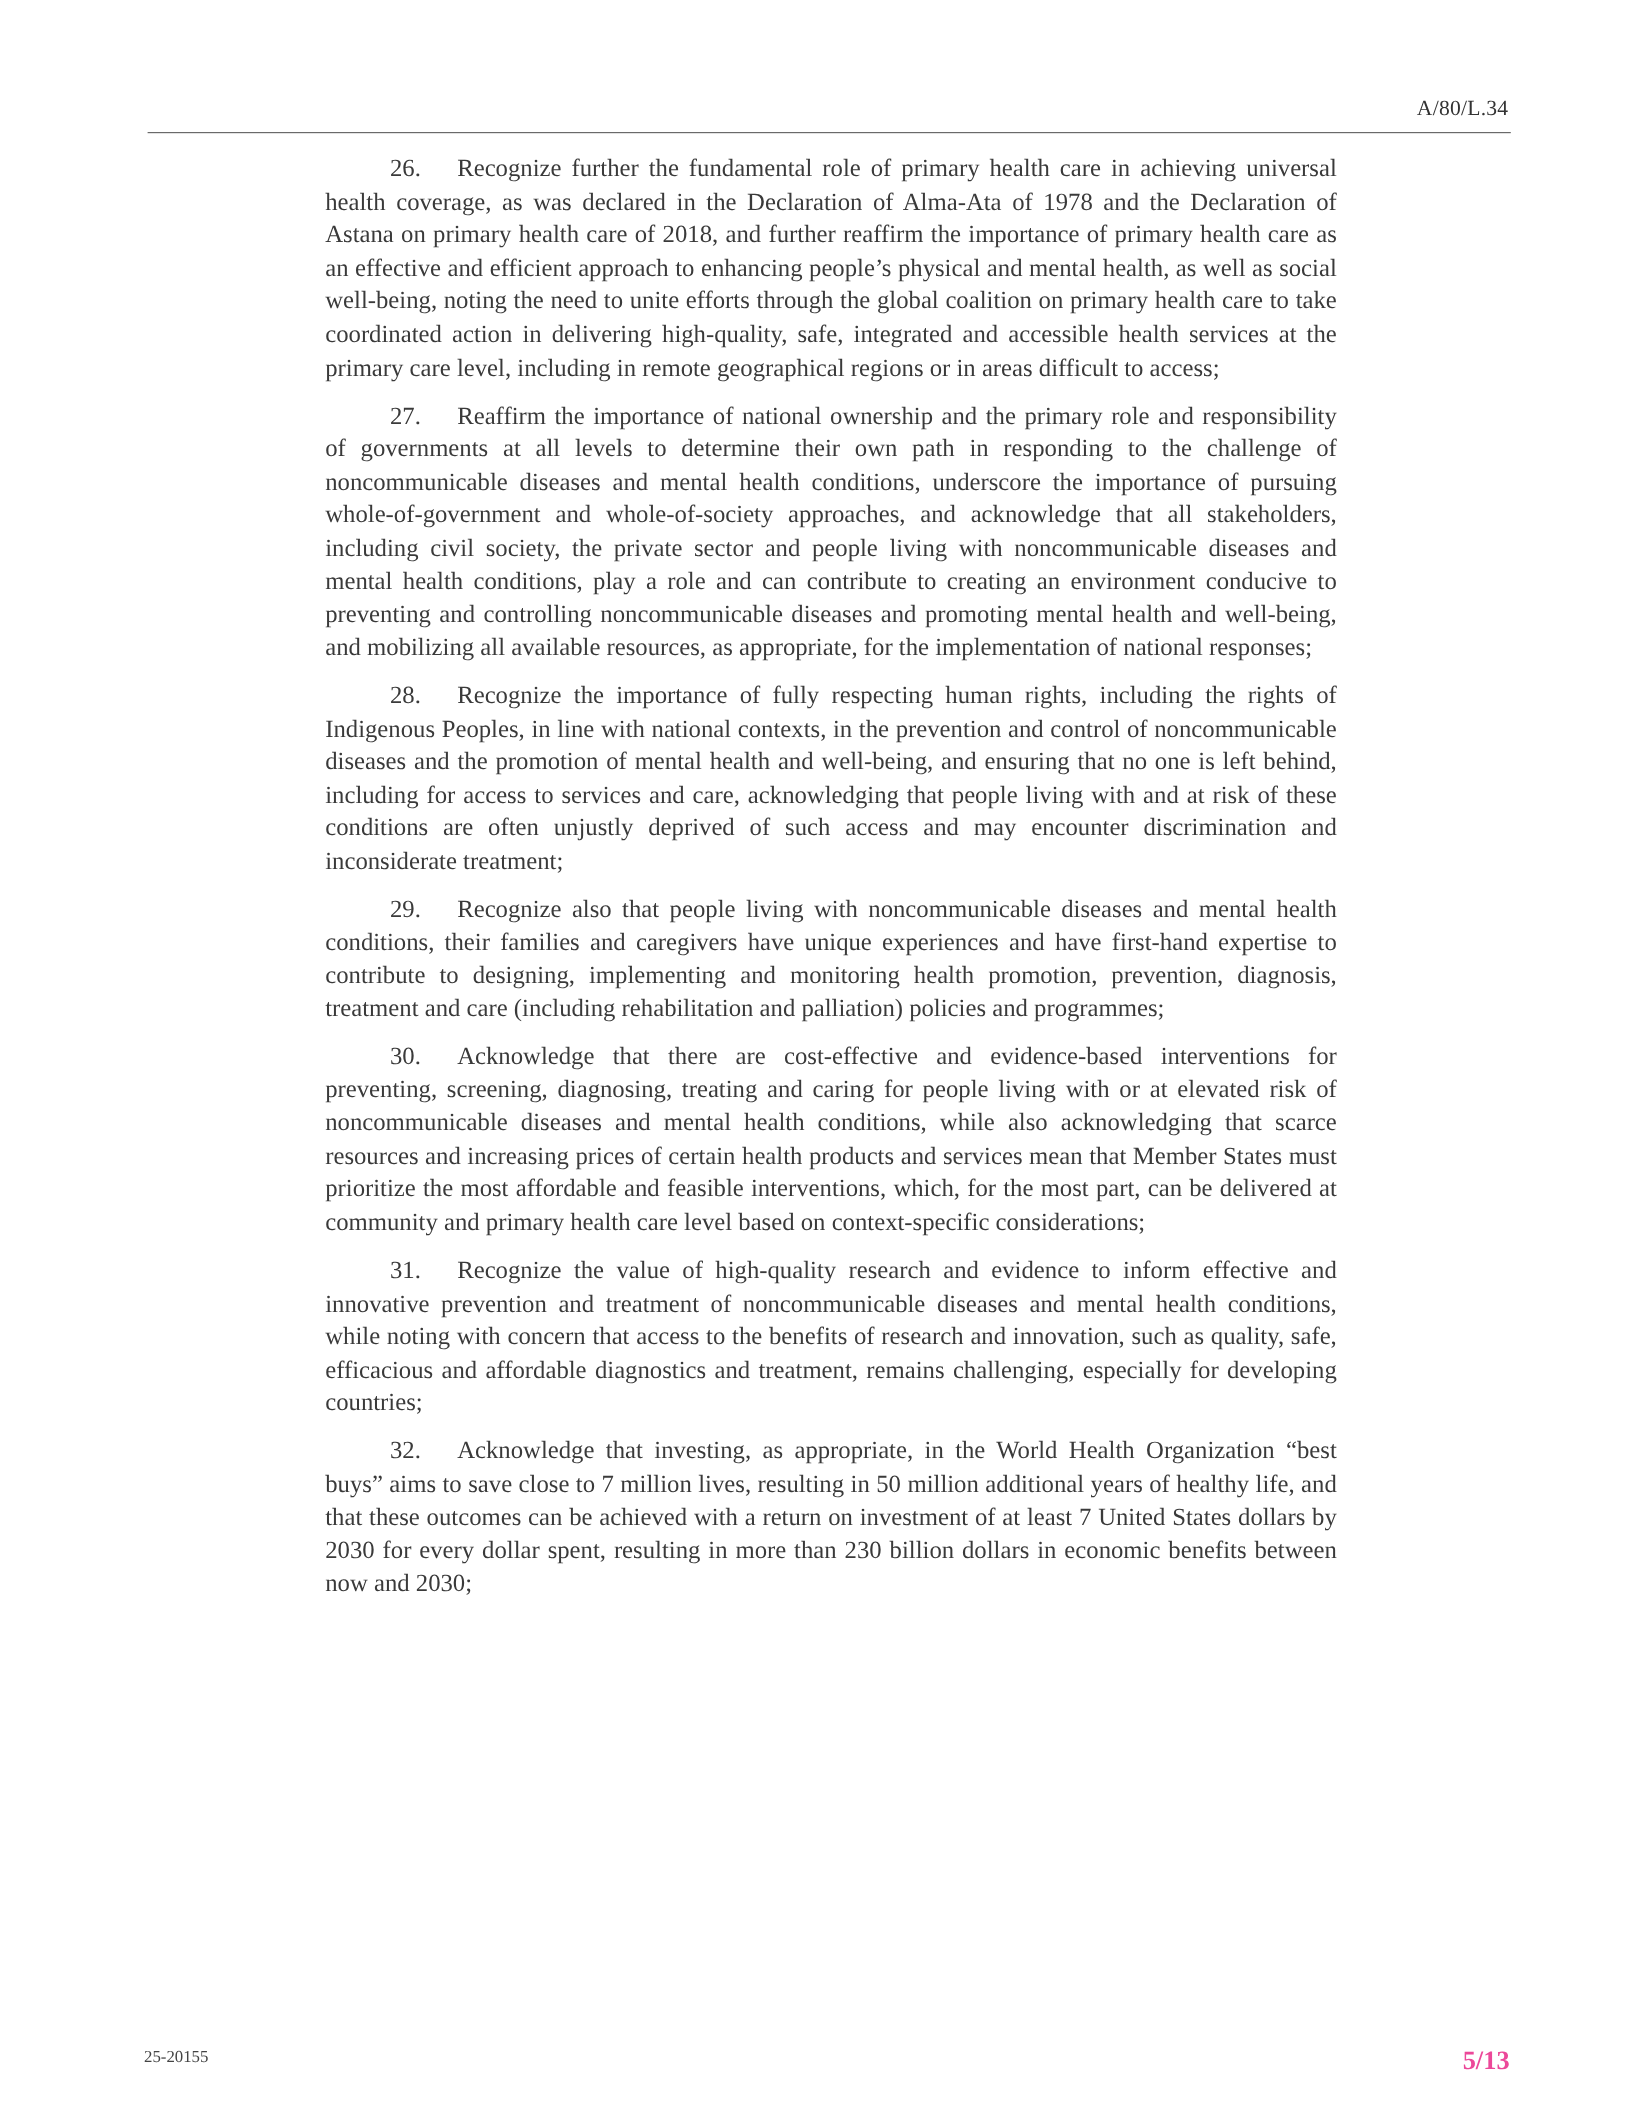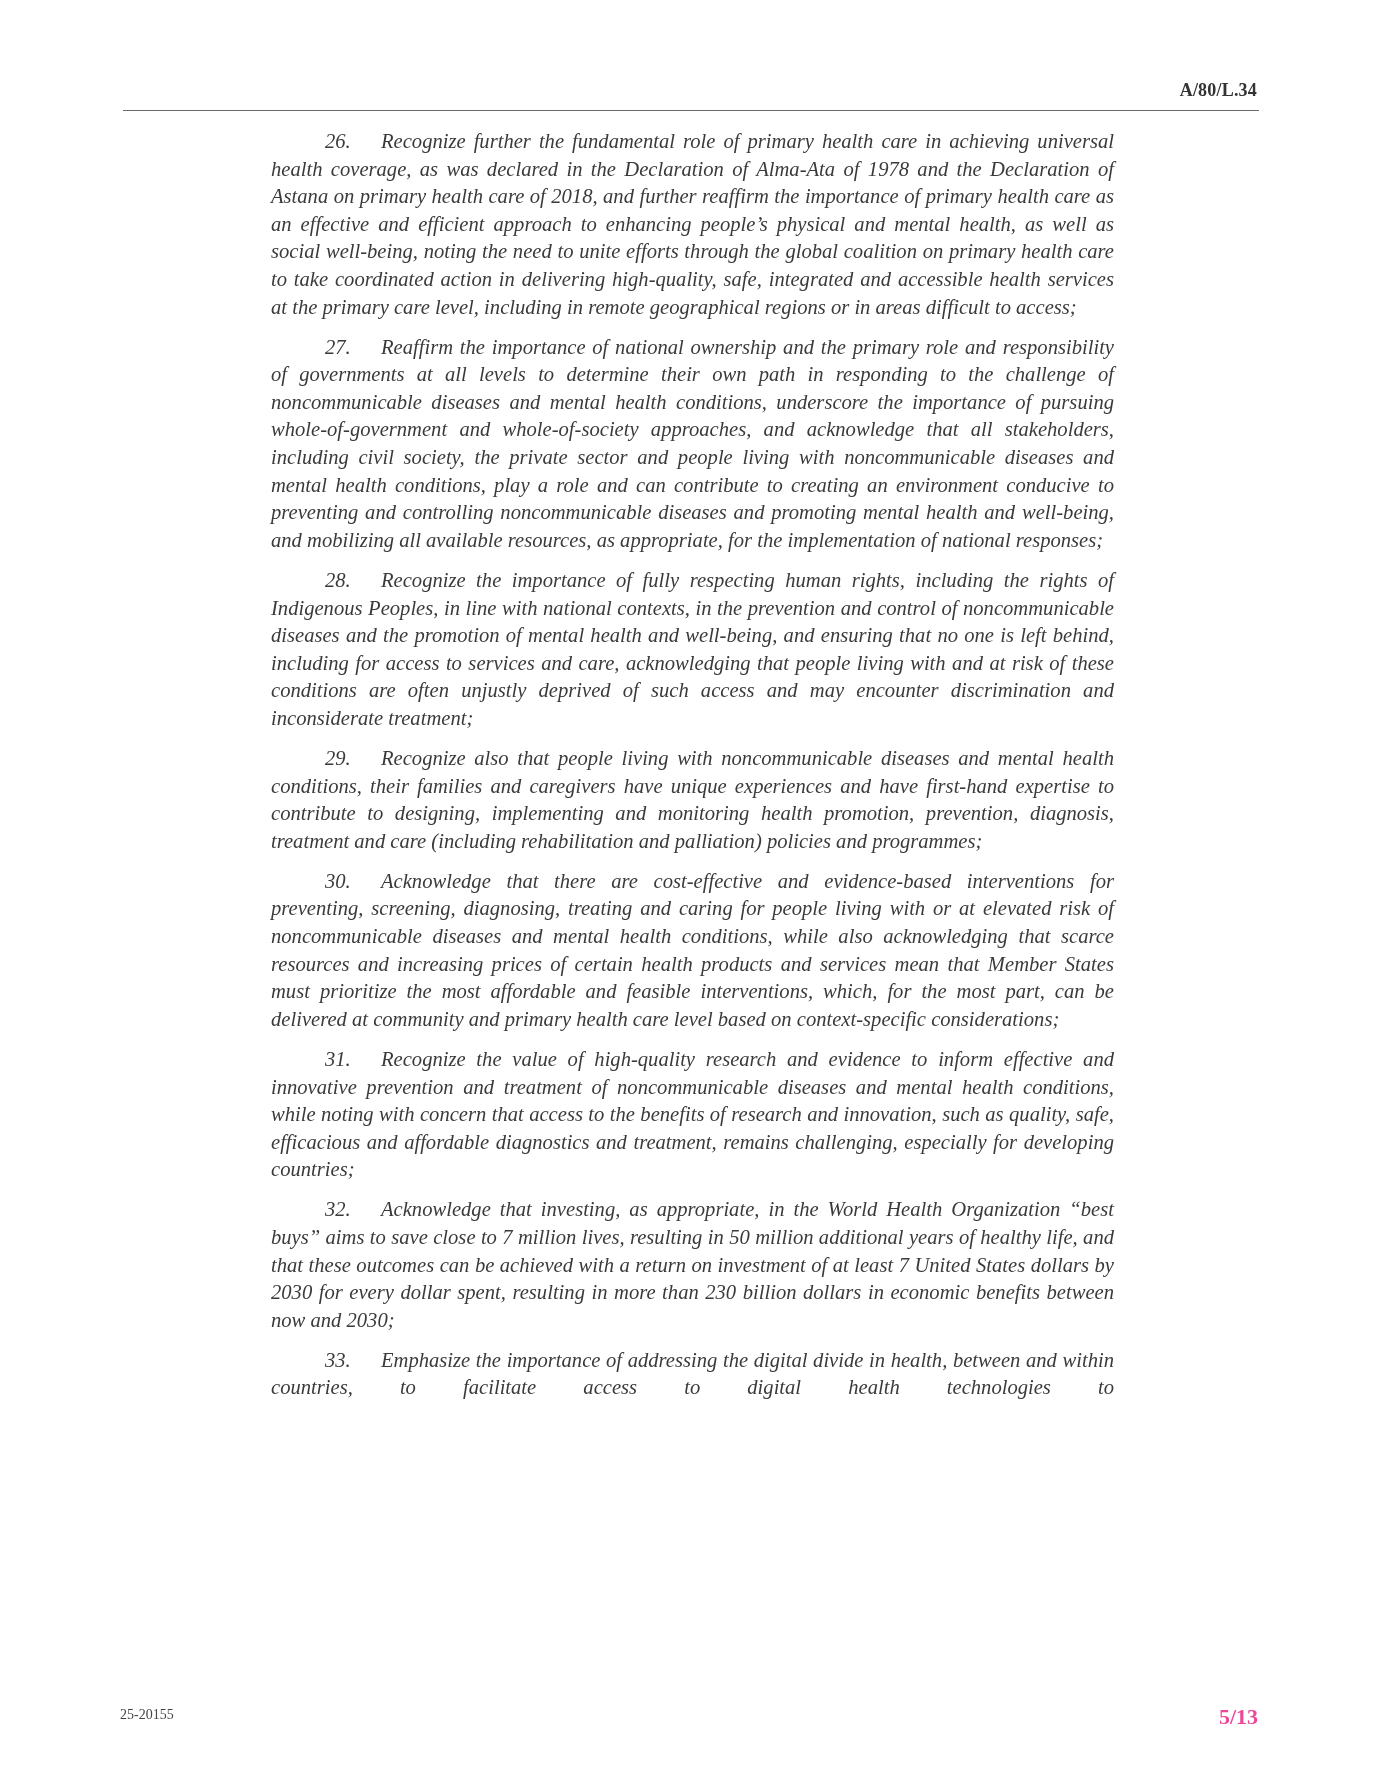--- a/index.html
+++ b/index.html
@@ -16,39 +16,38 @@
       left: 123px;
       top: 80px;
       width: 1136px;
       height: 30px;
       border-bottom: 1.5px solid #6a6a6a;
     }
     .doc-symbol {
       position: absolute;
       right: 2px;
       top: 0;
-      font-weight: bold;
+      font-weight: normal;
       font-size: 18px;
       color: #333;
       letter-spacing: 0.2px;
     }
     .body {
       position: absolute;
       left: 271px;
       top: 128px;
       width: 843px;
     }
     .para {
       font-size: 20.6px;
       line-height: 27.6px;
       text-align: justify;
       text-indent: 54px;
       margin: 0 0 12.5px 0;
       hyphens: none;
-      font-style: italic;
     }
     .para .num {
       display: inline-block;
       width: 56px;
       text-indent: 0;
     }
     .footer-left {
       position: absolute;
       left: 120px;
       top: 1707px;
@@ -72,17 +71,16 @@
 </div>
 
 <div class="body">
   <p class="para"><span class="num">26.</span><span>Recognize further the fundamental role of primary health care in achieving universal health coverage, as was declared in the Declaration of Alma-Ata of 1978 and the Declaration of Astana on primary health care of 2018, and further reaffirm the importance of primary health care as an effective and efficient approach to enhancing people’s physical and mental health, as well as social well-being, noting the need to unite efforts through the global coalition on primary health care to take coordinated action in delivering high-quality, safe, integrated and accessible health services at the primary care level, including in remote geographical regions or in areas difficult to access;</span></p>
   <p class="para"><span class="num">27.</span><span>Reaffirm the importance of national ownership and the primary role and responsibility of governments at all levels to determine their own path in responding to the challenge of noncommunicable diseases and mental health conditions, underscore the importance of pursuing whole-of-government and whole-of-society approaches, and acknowledge that all stakeholders, including civil society, the private sector and people living with noncommunicable diseases and mental health conditions, play a role and can contribute to creating an environment conducive to preventing and controlling noncommunicable diseases and promoting mental health and well-being, and mobilizing all available resources, as appropriate, for the implementation of national responses;</span></p>
   <p class="para"><span class="num">28.</span><span>Recognize the importance of fully respecting human rights, including the rights of Indigenous Peoples, in line with national contexts, in the prevention and control of noncommunicable diseases and the promotion of mental health and well-being, and ensuring that no one is left behind, including for access to services and care, acknowledging that people living with and at risk of these conditions are often unjustly deprived of such access and may encounter discrimination and inconsiderate treatment;</span></p>
   <p class="para"><span class="num">29.</span><span>Recognize also that people living with noncommunicable diseases and mental health conditions, their families and caregivers have unique experiences and have first-hand expertise to contribute to designing, implementing and monitoring health promotion, prevention, diagnosis, treatment and care (including rehabilitation and palliation) policies and programmes;</span></p>
   <p class="para"><span class="num">30.</span><span>Acknowledge that there are cost-effective and evidence-based interventions for preventing, screening, diagnosing, treating and caring for people living with or at elevated risk of noncommunicable diseases and mental health conditions, while also acknowledging that scarce resources and increasing prices of certain health products and services mean that Member States must prioritize the most affordable and feasible interventions, which, for the most part, can be delivered at community and primary health care level based on context-specific considerations;</span></p>
   <p class="para"><span class="num">31.</span><span>Recognize the value of high-quality research and evidence to inform effective and innovative prevention and treatment of noncommunicable diseases and mental health conditions, while noting with concern that access to the benefits of research and innovation, such as quality, safe, efficacious and affordable diagnostics and treatment, remains challenging, especially for developing countries;</span></p>
   <p class="para"><span class="num">32.</span><span>Acknowledge that investing, as appropriate, in the World Health Organization “best buys” aims to save close to 7 million lives, resulting in 50 million additional years of healthy life, and that these outcomes can be achieved with a return on investment of at least 7 United States dollars by 2030 for every dollar spent, resulting in more than 230 billion dollars in economic benefits between now and 2030;</span></p>
-  <p class="para" style="text-align-last: justify;"><span class="num">33.</span><span>Emphasize the importance of addressing the digital divide in health, between and within countries, to facilitate access to digital health technologies to</span></p>
 </div>
 
 <div class="footer-left">25-20155</div>
 <div class="footer-right">5/13</div>
 
 </body></html>

